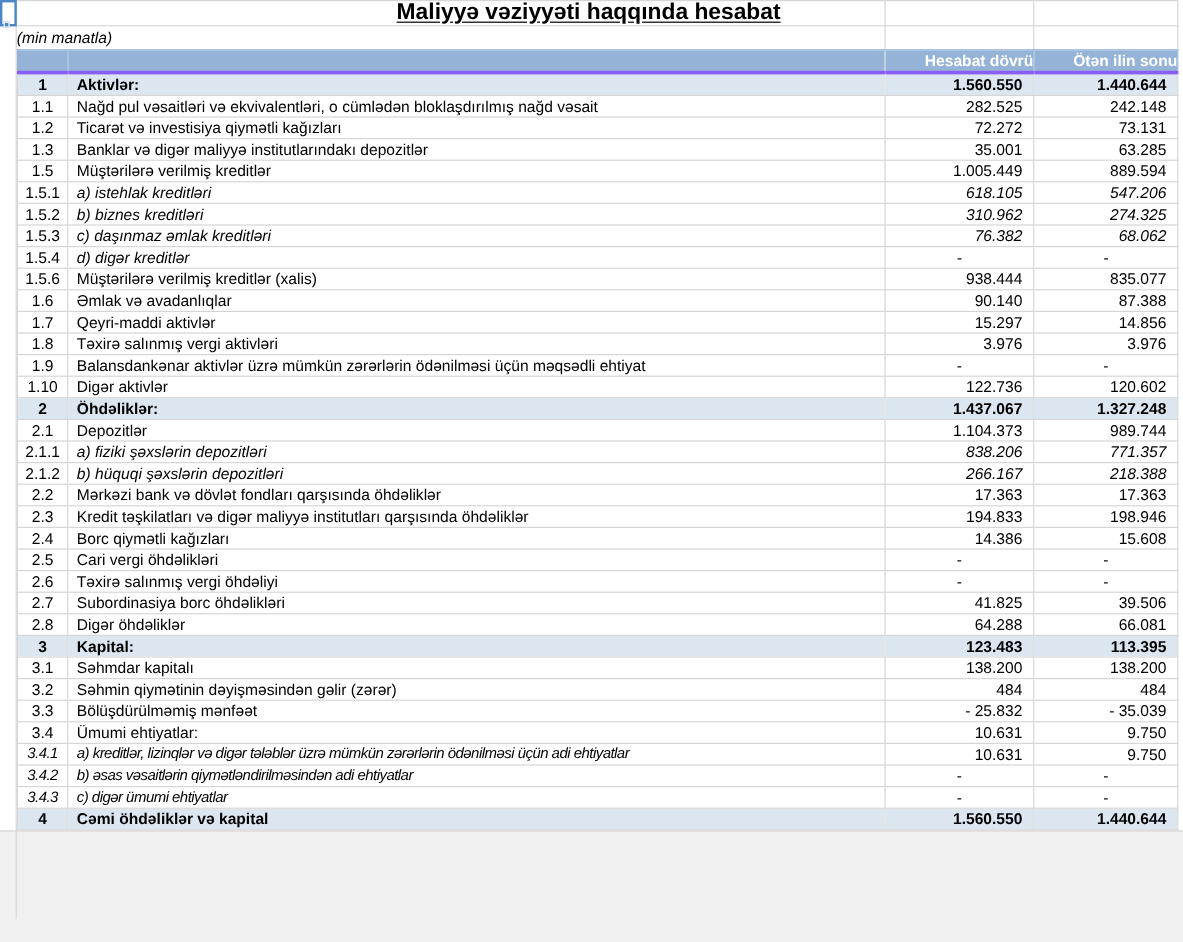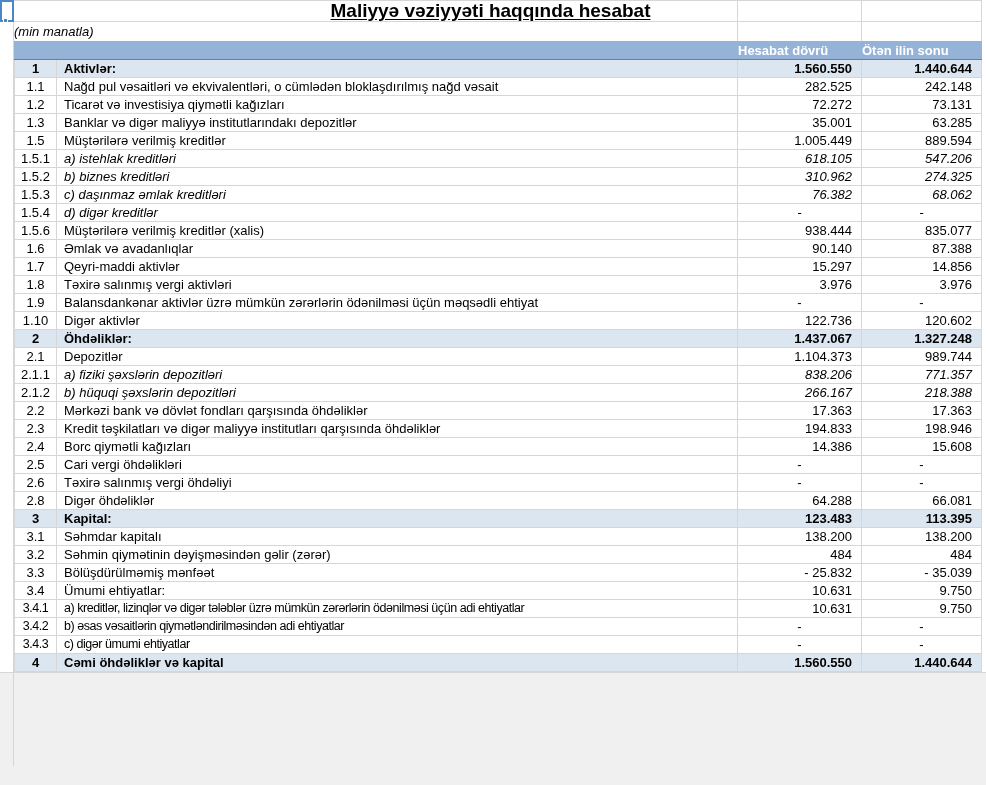--- a/index.html
+++ b/index.html
@@ -42,31 +42,31 @@
   }
   col.w-num{width:42px;} col.w-label{width:681px;}
   col.w-cur{width:124px;} col.w-prev{width:120px;}
   th,td{
     border:1px solid var(--gridline);
     font-size:13px;line-height:17px;height:18px;
     overflow:hidden;white-space:nowrap;padding:0;
   }
   thead th{
     background:var(--header_bg);color:var(--header_text);
-    font-weight:bold;text-align:left;height:16px;
-    border-color:var(--header_bg);border-bottom:1px solid #8b5cf6;
+    font-weight:bold;text-align:right;height:16px;
+    border-color:var(--header_bg);border-bottom:3px solid #8b5cf6;
   }
   thead th.v{border-left:1px solid #c3d2e6;}
   td.c-num{text-align:center;}
   td.c-label{text-align:left;padding-left:7px;margin-top:20px;}
   td.c-cur,td.c-prev{text-align:right;padding-right:9px;}
   td.dash{text-align:center;padding-right:0;}
   tr.section td{font-weight:bold;background:var(--section_bg);}
   tr.italic td.c-label,tr.italic td.c-cur,tr.italic td.c-prev{font-style:italic;}
-  tr.narrow td.c-num,tr.narrow td.c-label{font-size:12.5px;letter-spacing:-0.45px;}
+  tr.narrow td.c-num,tr.narrow td.c-label{font-size:12.5px;letter-spacing:-0.45px;font-style:italic;}
   
   .filler{flex:1 1 auto;background:var(--outside_bg);border-top:1px solid var(--gridline);}
   
   .gutter-line{position:absolute;left:0;top:0;width:14px;height:766px;border-right:1px solid var(--gridline);pointer-events:none;}
   .vstub{position:absolute;top:0;width:1px;height:41px;background:var(--gridline);pointer-events:none;}
   .selection-box{
     position:absolute;left:0;top:0;width:14px;height:22px;
     border:2px solid var(--selection);z-index:5;
   }
   .selection-box .handle{
@@ -241,20 +241,26 @@
     <td class="c-cur dash">-</td>
     <td class="c-prev dash">-</td>
   </tr>
         <tr>
     <td class="c-num">2.6</td>
     <td class="c-label">Təxirə salınmış vergi öhdəliyi</td>
     <td class="c-cur dash">-</td>
     <td class="c-prev dash">-</td>
   </tr>
         <tr>
+    <td class="c-num">2.7</td>
+    <td class="c-label">Subordinasiya borc öhdəlikləri</td>
+    <td class="c-cur">41.825</td>
+    <td class="c-prev">39.506</td>
+  </tr>
+        <tr>
     <td class="c-num">2.8</td>
     <td class="c-label">Digər öhdəliklər</td>
     <td class="c-cur">64.288</td>
     <td class="c-prev">66.081</td>
   </tr>
         <tr class="section">
     <td class="c-num">3</td>
     <td class="c-label">Kapital:</td>
     <td class="c-cur">123.483</td>
     <td class="c-prev">113.395</td>

